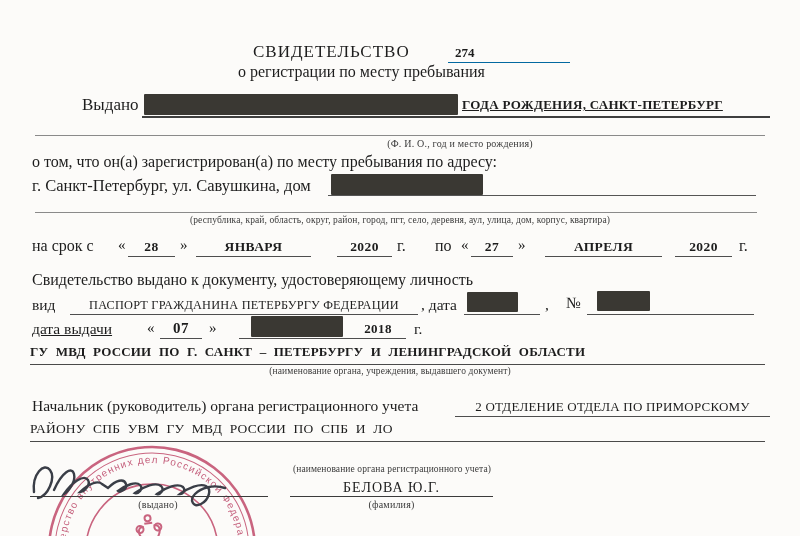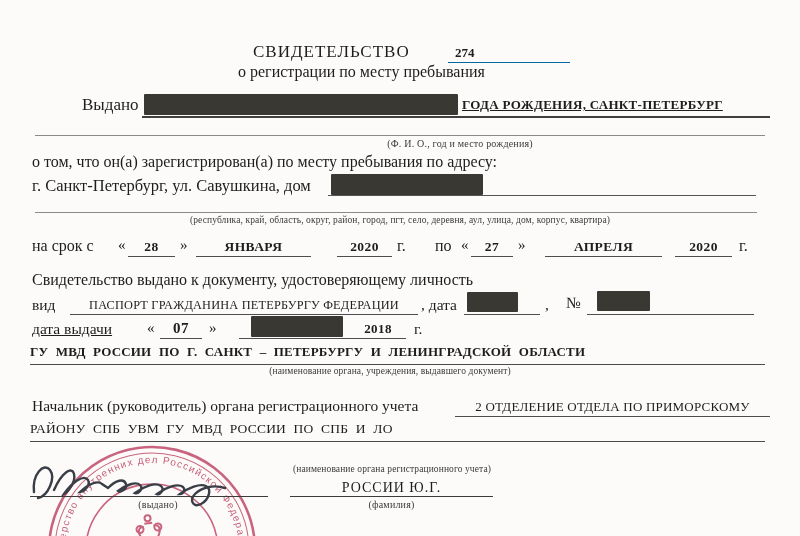--- a/index.html
+++ b/index.html
@@ -141,17 +141,17 @@
     </g>
   </svg>
 
   <svg class="abs sig" style="left:28px;top:452px;" width="232" height="60" viewBox="0 0 232 60">
     <path d="M6,40 C4,22 16,10 22,18 C28,26 20,44 10,46 M26,38 C34,20 44,14 46,22 C48,30 40,40 36,42 C44,30 56,22 60,28 C63,33 56,40 52,40 C60,32 70,28 74,32 L80,36 C88,28 96,26 98,32 C100,37 92,41 90,39 C98,33 108,29 112,33 C116,37 110,42 107,41 C116,34 128,30 133,34 C137,38 132,43 129,42 C138,35 150,31 155,35 C158,38 155,42 152,42 C160,36 172,31 178,34 C184,37 181,48 173,52 C165,56 161,48 167,42 C173,36 185,32 197,36" stroke="#3a3e47" stroke-width="2.4" fill="none" stroke-linecap="round"></path>
   </svg>
 
   <div class="abs overstamp" style="left:30px;top:496px;width:238px;border-bottom:1.5px solid #3b3b3b;"></div>
   <div class="abs cap overstamp" style="left:118px;top:499px;width:80px;">(выдано)</div>
 
-  <div class="abs" style="left:290px;top:480px;width:203px;text-align:center;font-size:14px;letter-spacing:1px;">РОССИИ Ю.Г.</div>
+  <div class="abs" style="left:290px;top:480px;width:203px;text-align:center;font-size:14px;letter-spacing:1px;">БЕЛОВА Ю.Г.</div>
   <div class="abs" style="left:290px;top:496px;width:203px;border-bottom:1.5px solid #3b3b3b;"></div>
   <div class="abs cap" style="left:290px;top:499px;width:203px;">(фамилия)</div>
 
 </div>
 
 </body></html>

